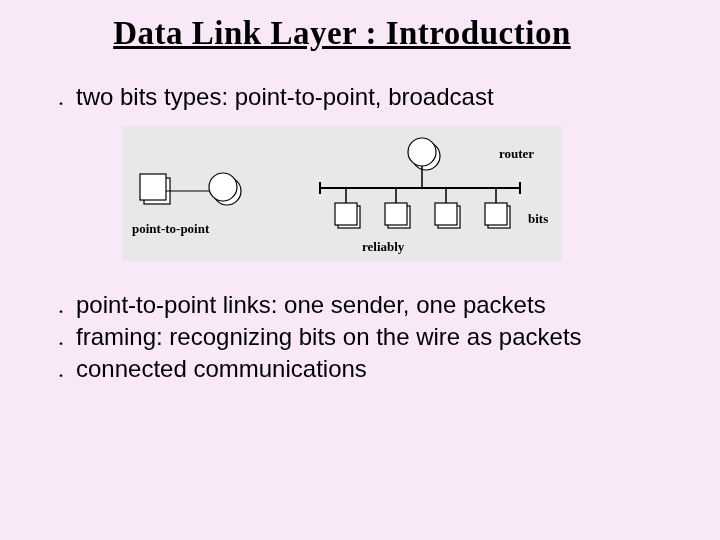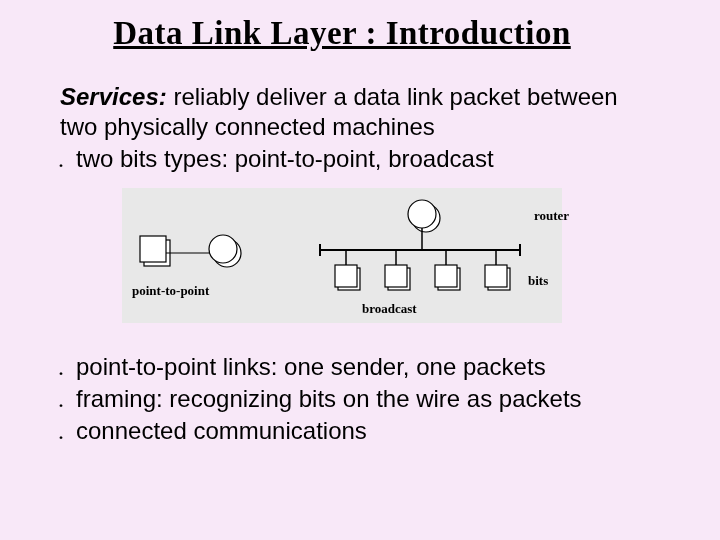--- a/index.html
+++ b/index.html
@@ -73,36 +73,33 @@
     left: 0; top: 0;
   }
   .fig-label {
     position: absolute;
     font-family: "Times New Roman", Times, serif;
     font-size: 13px;
     font-weight: bold;
     color: #000;
   }
   .lbl-p2p { left: 10px; top: 95px; }
-  .lbl-router { left: 412px; top: 20px; }
+  .lbl-router { left: 377px; top: 20px; }
   .lbl-host { left: 406px; top: 85px; }
   .lbl-broadcast { left: 240px; top: 113px; }
 </style>
 </head>
 <body>
 
 <div class="slide">
 
   <h1 class="title">Data Link Layer : Introduction</h1>
 
   <div class="body">
 
-    <p class="intro">
-      <span class="bold-italic">Services:</span><span> reliably deliver a data link packet between two physically connected machines</span>
-    </p>
 
     <div class="bullet">
       <span class="bullet-dot">.</span>
       <span class="bullet-text">two bits types: point-to-point, broadcast</span>
     </div>
 
     <div class="figure-wrap">
       <div class="figure">
         <svg width="440" height="135" viewBox="0 0 440 135">
 
@@ -142,21 +139,21 @@
             <rect x="313" y="77" width="22" height="22" fill="#fff" stroke="#000" stroke-width="1.2"></rect>
           </g>
           <g>
             <rect x="366" y="80" width="22" height="22" fill="#fff" stroke="#000" stroke-width="1.2"></rect>
             <rect x="363" y="77" width="22" height="22" fill="#fff" stroke="#000" stroke-width="1.2"></rect>
           </g>
         </svg>
         <div class="fig-label lbl-p2p">point-to-point</div>
         <div class="fig-label lbl-router">router</div>
         <div class="fig-label lbl-host">bits</div>
-        <div class="fig-label lbl-broadcast">broadcast</div>
+        <div class="fig-label lbl-broadcast">reliably</div>
       </div>
     </div>
 
     <div class="bullet">
       <span class="bullet-dot">.</span>
       <span class="bullet-text">point-to-point links: one sender, one packets</span>
     </div>
     <div class="bullet">
       <span class="bullet-dot">.</span>
       <span class="bullet-text">framing: recognizing bits on the wire as packets</span>

